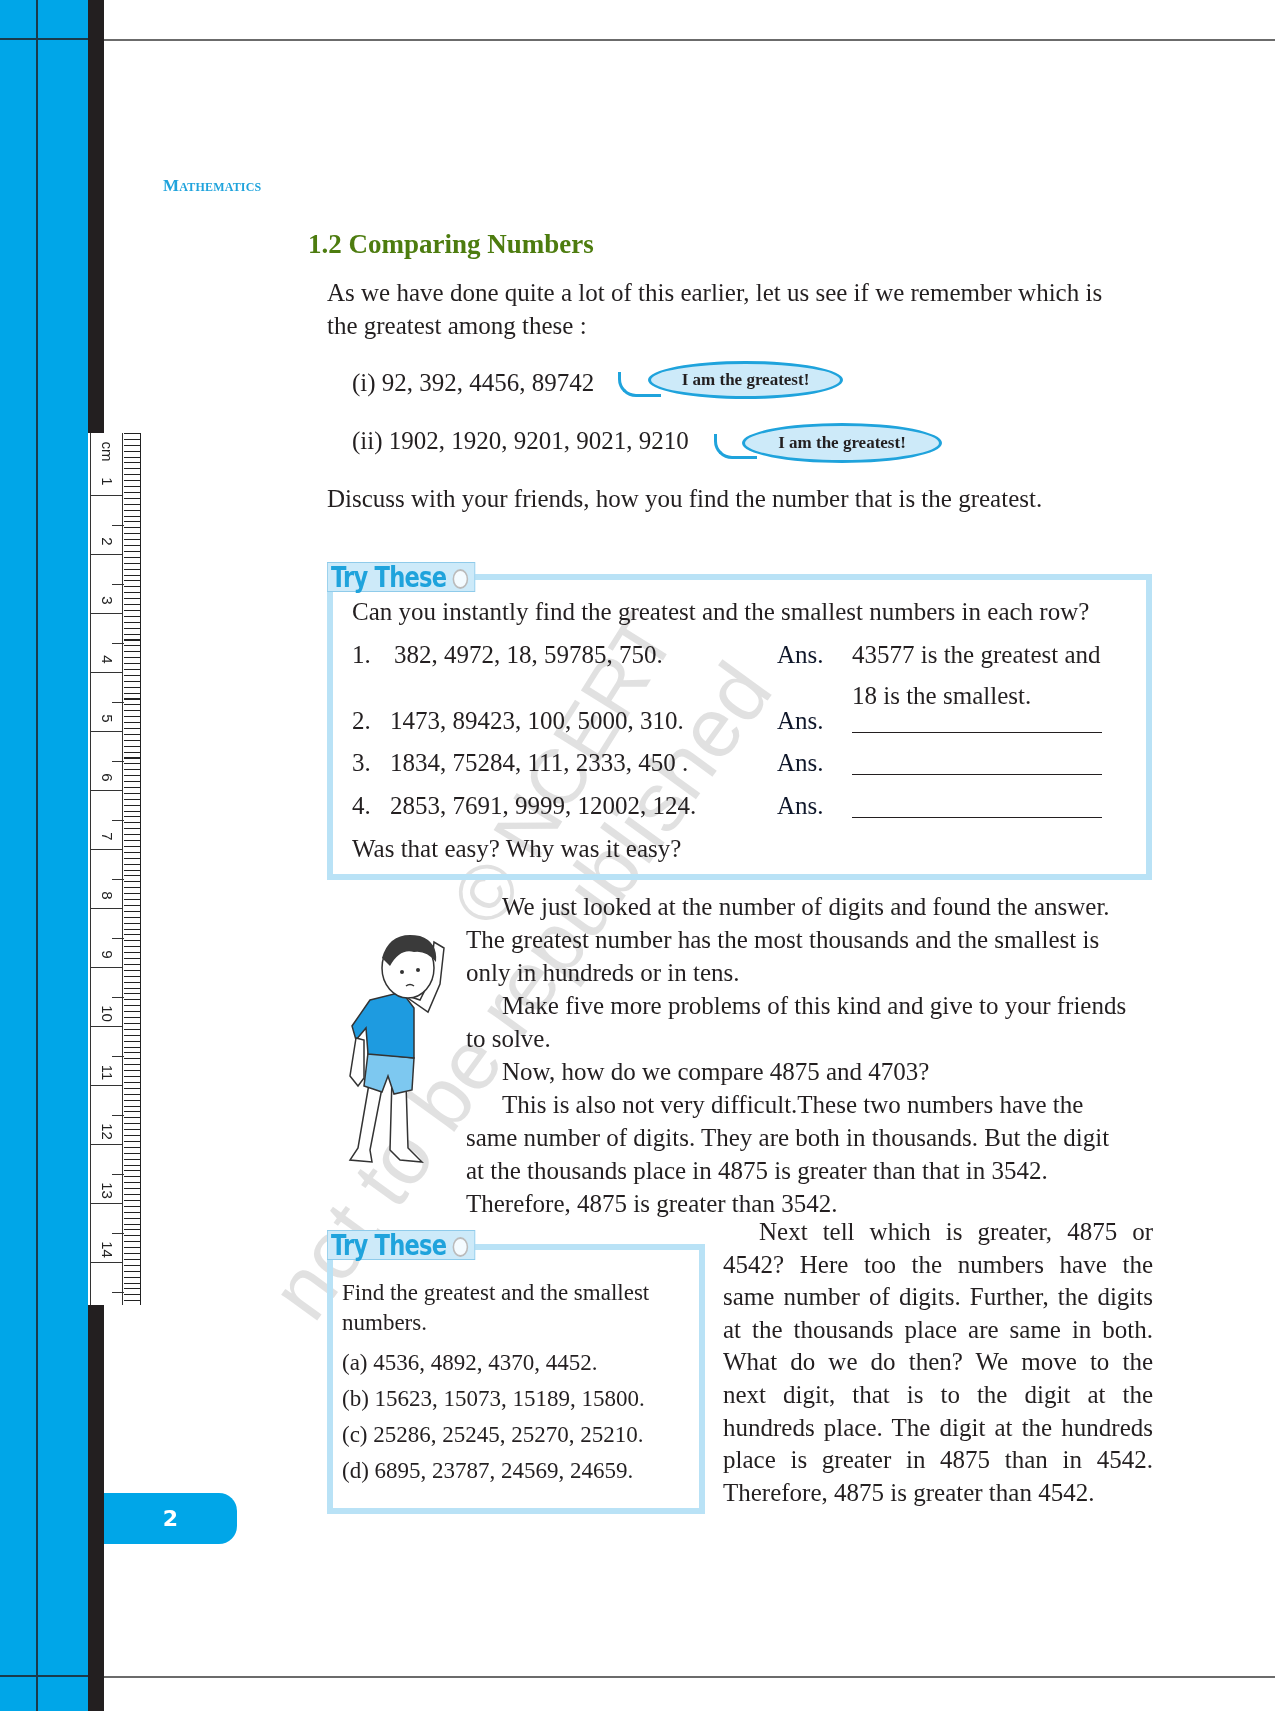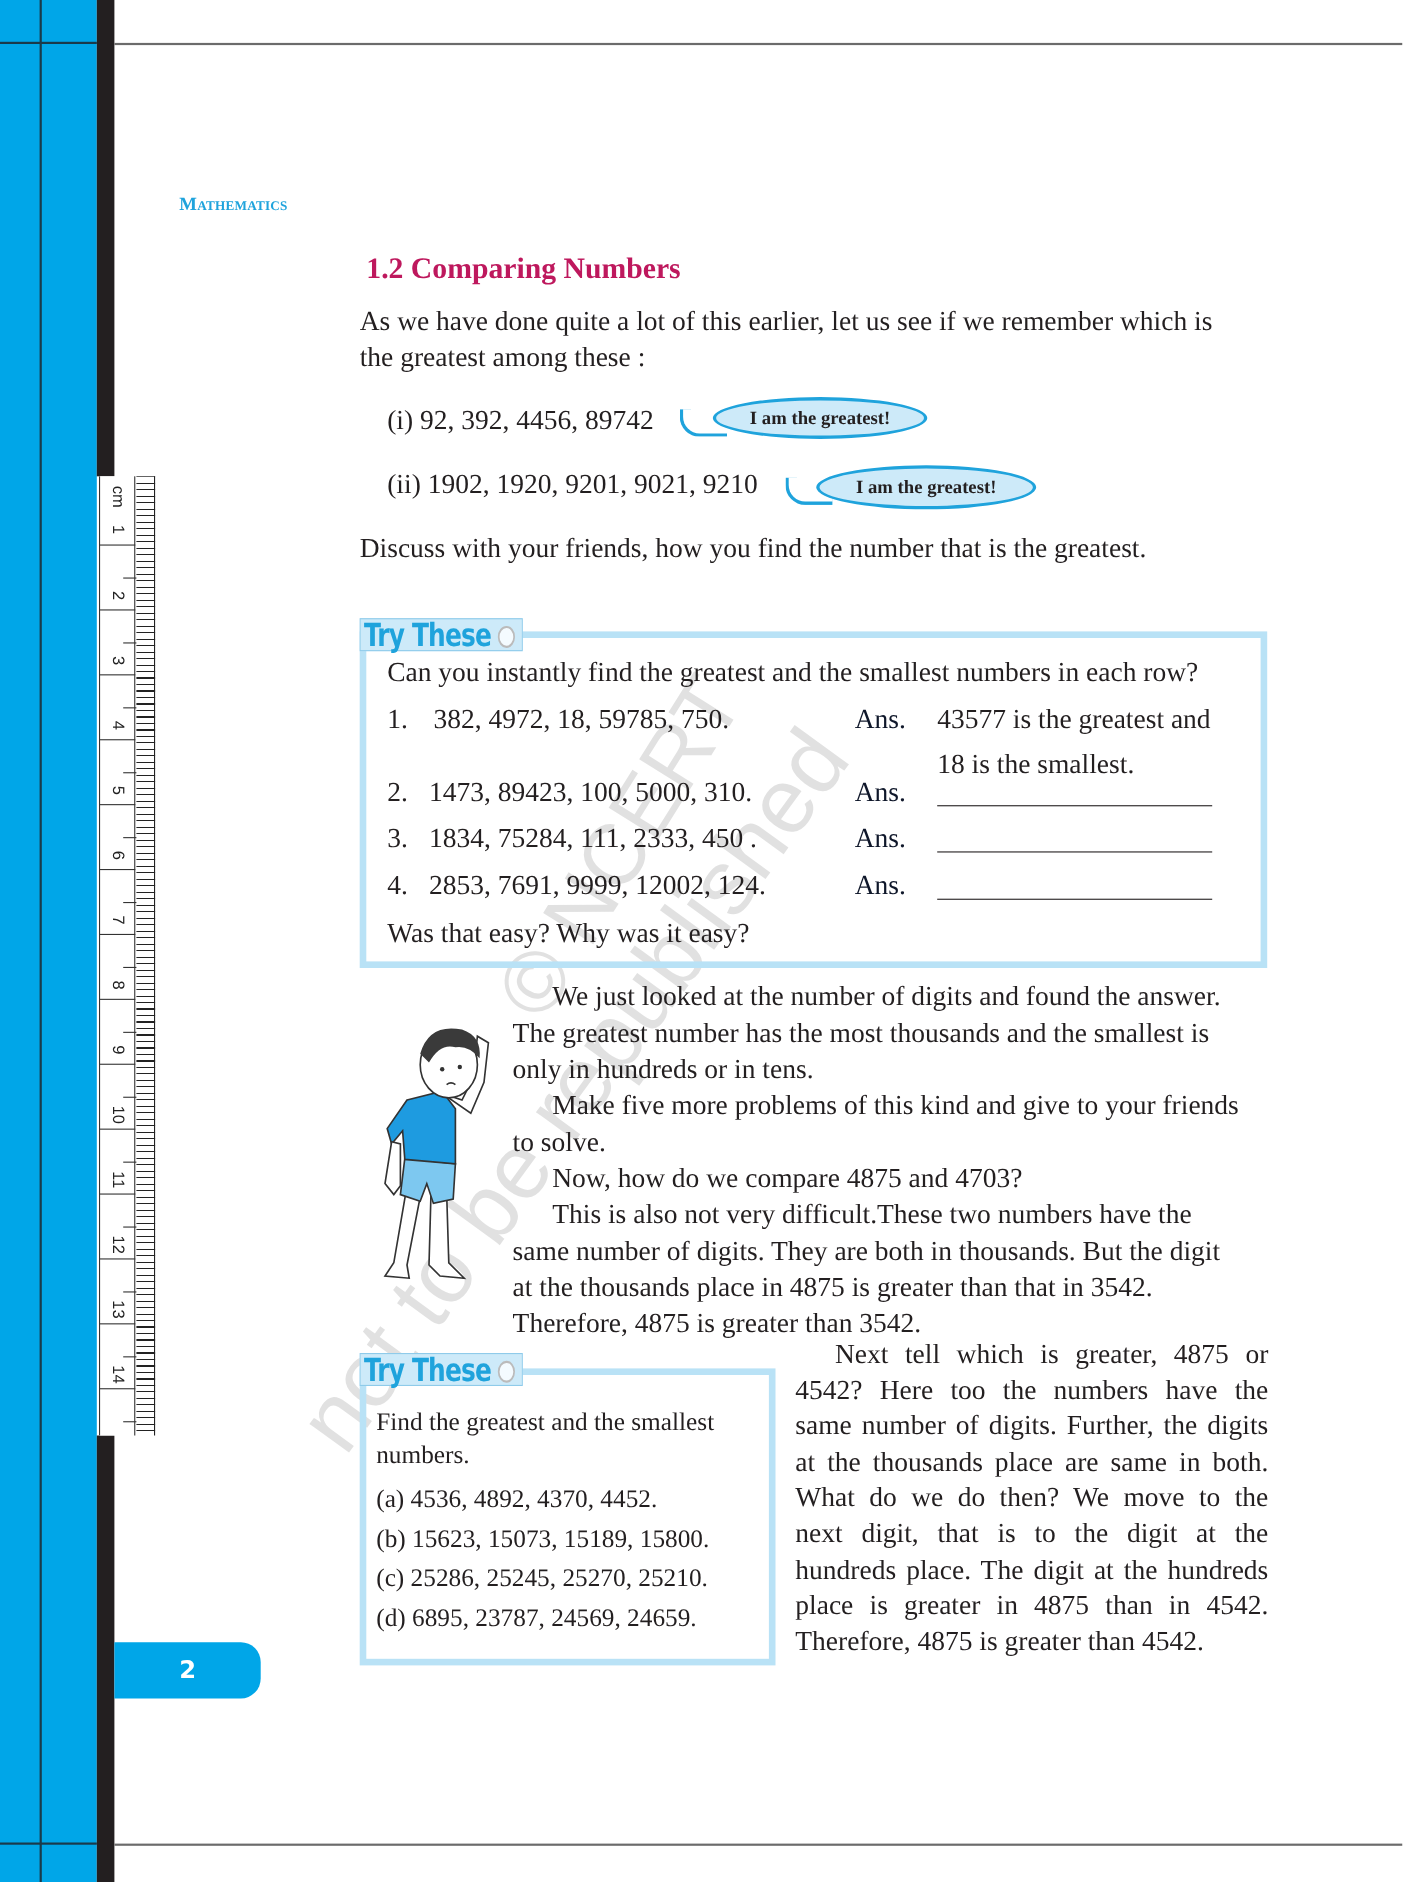--- a/index.html
+++ b/index.html
@@ -16,21 +16,21 @@
   .ruler { position:absolute; left:90px; top:433px; width:55px; height:872px; background:#fff; }
   .ruler-inner { position:absolute; left:0; top:0; width:33px; height:872px; border-left:1px solid #333; border-right:1px solid #333; box-sizing:border-box; }
   .ruler-ticks { position:absolute; left:34px; top:0; width:17px; height:872px;
      background: repeating-linear-gradient(to bottom, #222 0 1px, transparent 1px 5.9px); }
   .ruler-spine { position:absolute; left:50px; top:0; width:1px; height:872px; background:#222; }
   .cm-line { position:absolute; left:0; width:33px; height:1px; background:#333; }
   .cm-half { position:absolute; left:22px; width:12px; height:1px; background:#333; }
   .cm-label { position:absolute; left:4px; width:26px; font-family:"Liberation Sans",sans-serif; font-size:15px; transform:rotate(90deg); text-align:center; color:#222; }
   
   .running-head { left:163px; top:176px; font-size:17px; font-weight:bold; color:#1fa3dc; font-variant:small-caps; letter-spacing:0.2px; }
-  .sec-title { left:333px; top:229px; font-size:27px; font-weight:bold; color:#be185d; }
+  .sec-title { left:308px; top:229px; font-size:27px; font-weight:bold; color:#4d7c0f; }
   .body-text { font-size:25px; line-height:33px; }
   .justify { text-align:justify; }
   .bubble { position:absolute; background:#cdeaf9; border:3px solid #1fa3dc; border-radius:50%; font-weight:bold; font-size:17px; text-align:center; box-sizing:border-box; }
   .bubble-tail { position:absolute; border-bottom:3px solid #1fa3dc; border-left:3px solid #1fa3dc; border-radius:0 0 0 18px; }
   
   .try-frame { position:absolute; border:6px solid #b9e2f6; box-sizing:border-box; }
   .try-tab { position:absolute; height:30px; background:#cdeaf9; border:1px solid #8fcbea; box-sizing:border-box;
      font-family:"DejaVu Sans",sans-serif; font-size:29px; font-weight:bold; color:#1fa3dc; letter-spacing:-1px; line-height:28px; padding-left:4px; transform:scaleX(0.78); transform-origin:left center; white-space:nowrap; }
   .mag { display:inline-block; width:16px; height:16px; border:2px solid #bbb; border-radius:50%; vertical-align:middle; margin-left:8px; position:relative; background:#f4fbff; }
   .ans { color:#0f172a; }

